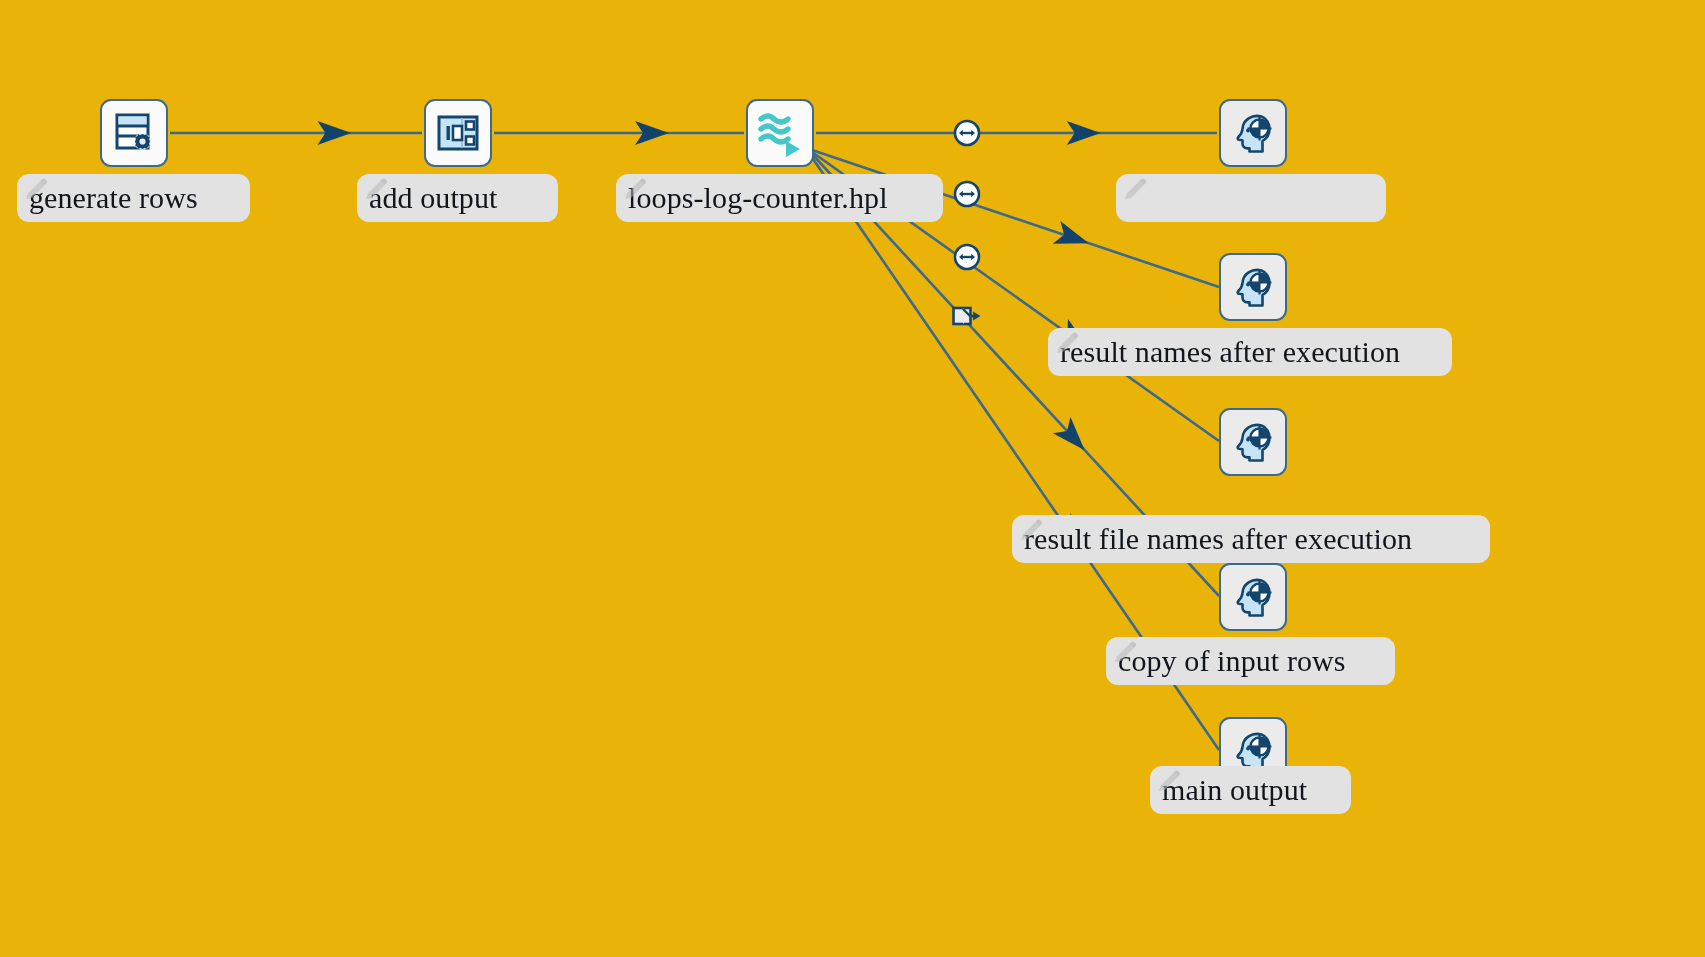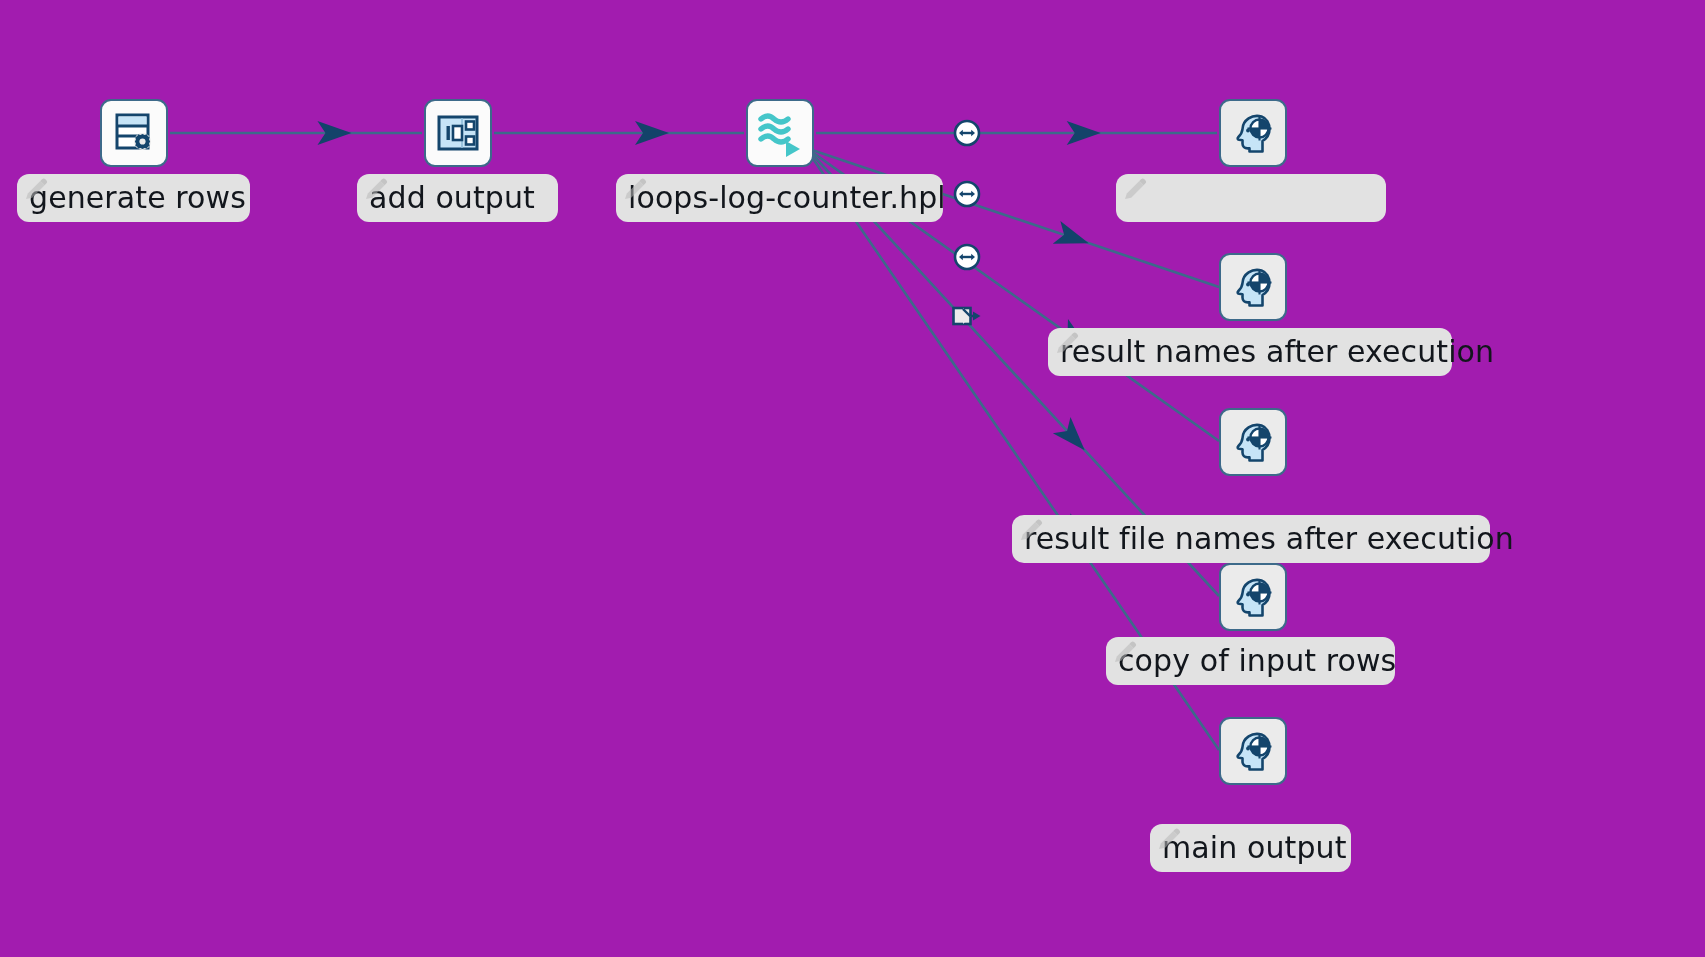--- a/index.html
+++ b/index.html
@@ -13,21 +13,22 @@
     height: 957px;
     position: relative;
     overflow: hidden;
     font-family: "DejaVu Sans", "Liberation Sans", sans-serif;
   }
   #canvas {
     position: absolute;
     inset: 0;
     width: 1705px;
     height: 957px;
-    background: #a21caf;
+    background: #eab308;
+    font-family: Liberation Serif, serif;
   }
   
   #hops-layer {
     position: absolute;
     left: 0; top: 0;
     width: 1705px;
     height: 957px;
     z-index: 1;
     pointer-events: none;
   }
@@ -278,21 +279,21 @@
       </svg></span>
         <span class="pill-text">result file names after execution</span>
       </div>
       <div class="label-pill" style="left: 1106px; top: 637px; width: 289px;">
         <span class="pencil"><svg viewBox="0 0 26 26" width="26" height="26">
         <path d="M3 22 L4.8 16.4 L17.3 4 L21.6 8.3 L9.2 20.7 Z" fill="#b9b9b9"></path>
         <path d="M17.3 4 L21.6 8.3 L23.3 6.6 A2.4 2.4 0 0 0 23.3 3.2 L22.4 2.3 A2.4 2.4 0 0 0 19 2.3 Z" fill="#adadad"></path>
       </svg></span>
         <span class="pill-text">copy of input rows</span>
       </div>
-      <div class="label-pill" style="left: 1150px; top: 824px; width: 201px;">
+      <div class="label-pill" style="left: 1150px; top: 766px; width: 201px;">
         <span class="pencil"><svg viewBox="0 0 26 26" width="26" height="26">
         <path d="M3 22 L4.8 16.4 L17.3 4 L21.6 8.3 L9.2 20.7 Z" fill="#b9b9b9"></path>
         <path d="M17.3 4 L21.6 8.3 L23.3 6.6 A2.4 2.4 0 0 0 23.3 3.2 L22.4 2.3 A2.4 2.4 0 0 0 19 2.3 Z" fill="#adadad"></path>
       </svg></span>
         <span class="pill-text">main output</span>
       </div>
     </div>
 
   <div id="hop-icons-layer">
       <div class="hop-icon circle" style="left: 953px; top: 119px;"><svg width="28" height="28" viewBox="0 0 28 28">

